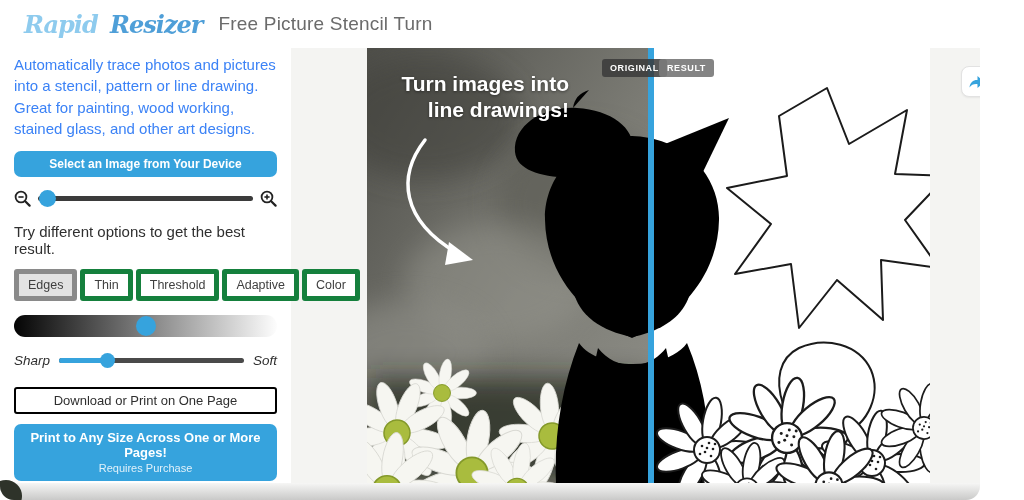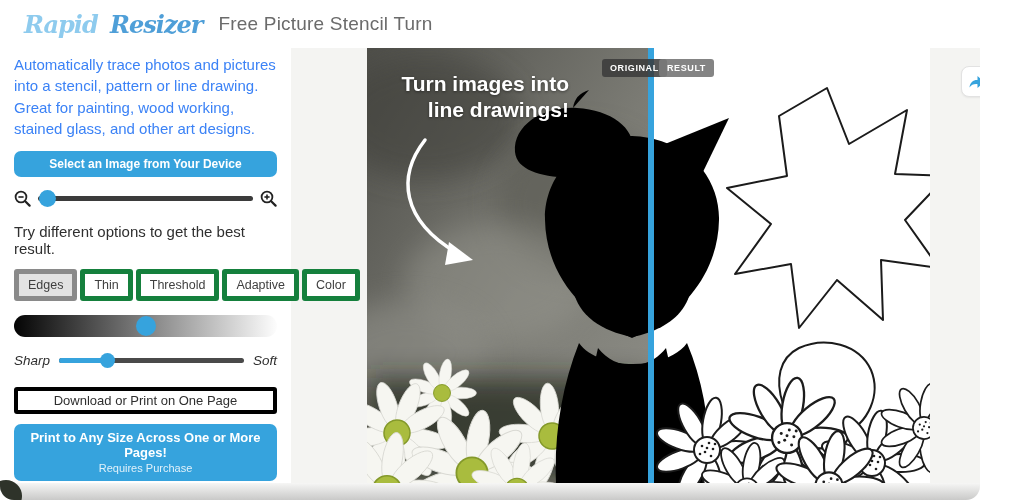--- a/index.html
+++ b/index.html
@@ -41,21 +41,21 @@
   .grad-slider{position:relative;height:22px;border-radius:12px;margin:0 0 16px;
                background:linear-gradient(to right,#040404,#fdfdfd);}
   .grad-knob{position:absolute;top:1px;left:calc(50% - 10px);width:20px;height:20px;border-radius:50%;
              background:#36a3dd;cursor:grab;}
   .ss-row{display:flex;align-items:center;gap:9px;margin-bottom:19px;}
   .ss-label{font-size:13.5px;color:#2f2f2f;font-style:italic;}
   .ss-track{position:relative;flex:1;height:5px;border-radius:3px;background:#4a4a4a;}
   .ss-fill{position:absolute;left:0;top:0;height:5px;width:26%;border-radius:3px;background:#36a3dd;}
   .ss-knob{position:absolute;top:-5px;left:calc(26% - 7px);width:15px;height:15px;border-radius:50%;
            background:#36a3dd;cursor:grab;}
-  .download-btn{display:block;width:100%;height:27px;background:#fff;border:4px solid #000000;
+  .download-btn{display:block;width:100%;height:27px;background:#fff;border:2px solid #000000;
                 border-radius:3px;color:#2f2f2f;font-size:13px;cursor:pointer;margin-bottom:10px;
                 font-family:"Liberation Sans",sans-serif;}
   .print-btn{padding:6px 8px 7px;text-align:center;}
   .print-l1{font-size:13px;font-weight:bold;display:block;}
   .print-l2{font-size:11px;color:rgba(255,255,255,.85);display:block;margin-top:2px;}
   
   .preview{position:absolute;left:367px;top:48px;width:563px;height:435px;z-index:2;}
   .badge{position:absolute;top:11px;font-size:9px;font-weight:bold;letter-spacing:.6px;color:#fff;
          padding:4px 8px;border-radius:3px;z-index:3;}
   .badge-original{left:235px;background:rgba(58,58,58,.85);}

